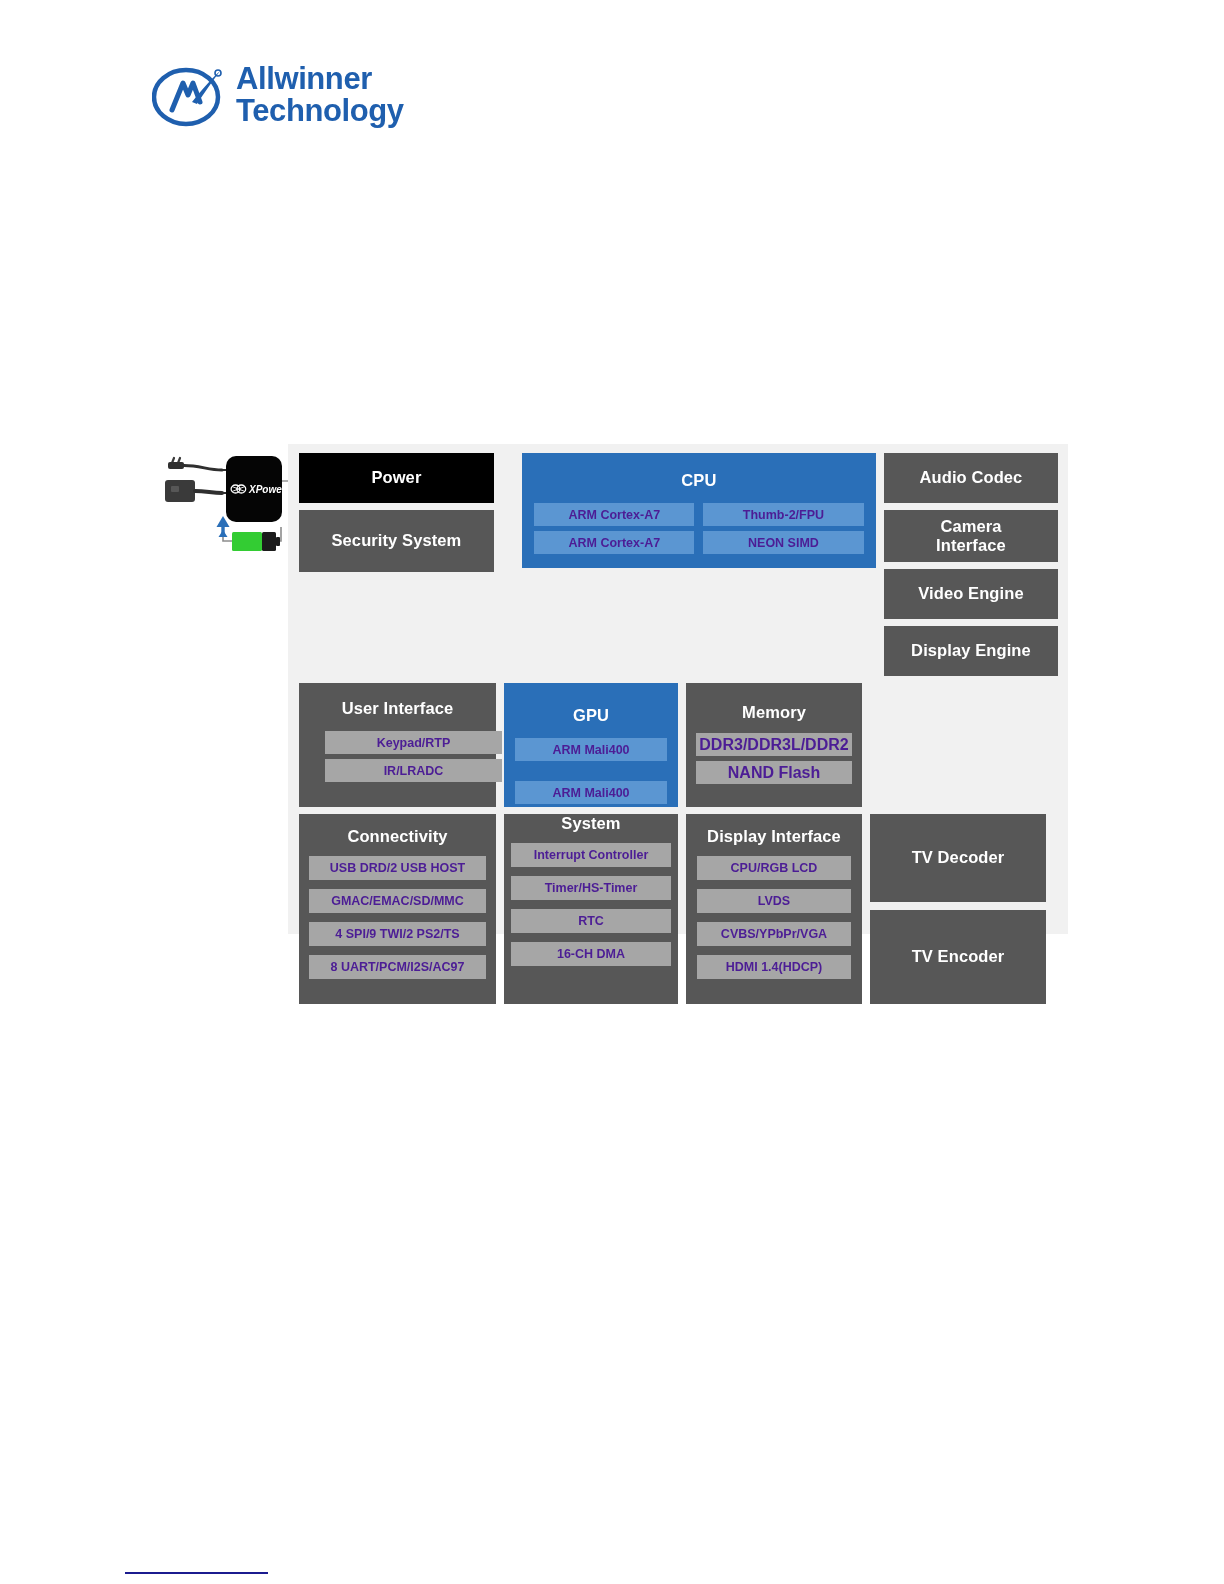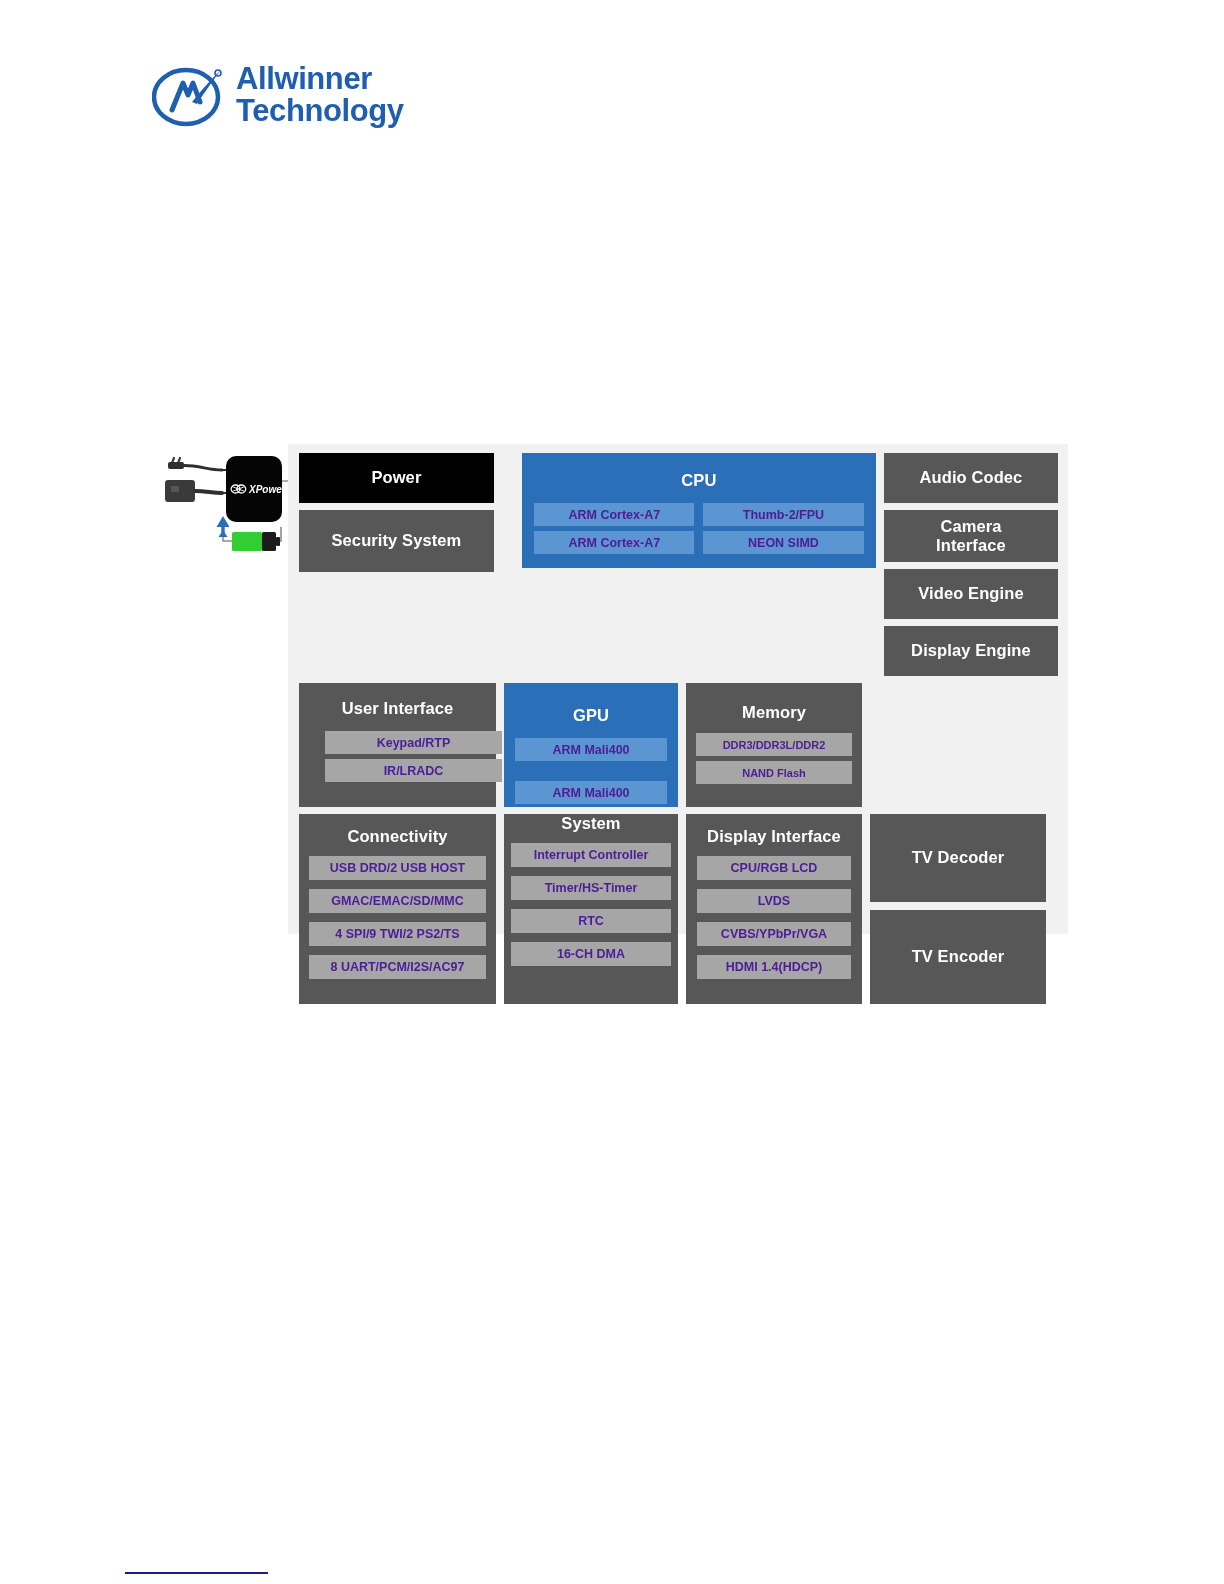--- a/index.html
+++ b/index.html
@@ -146,21 +146,21 @@
   #blk-ui  { width: 197px; height: 124px; justify-content: flex-start; padding-top: 16px; }
   #blk-ui .subs { width: 90%; margin-top: 13px; }
   #blk-ui .sub { width: 100%; margin-left: 32px; }
 
   #blk-gpu { width: 174px; height: 124px; justify-content: center; padding-top: 20px; }
   #blk-gpu .subs { width: 87%; margin-top: 13px; gap: 20px; }
   #blk-gpu .sub { width: 100%; }
 
   #blk-memory { width: 176px; height: 124px; justify-content: flex-start; padding-top: 20px; }
   #blk-memory .subs { width: 89%; margin-top: 11px; }
-  #blk-memory .sub { width: 100%; font-size: 11px; }
+  #blk-memory .sub { width: 100%; font-size: 16px; }
 
   
   #blk-conn { width: 197px; height: 190px; justify-content: flex-start; padding-top: 13px; }
   #blk-conn .subs { width: 90%; margin-top: 10px; gap: 9px; }
   #blk-conn .sub { width: 100%; height: 24px; }
 
   #blk-system { width: 174px; height: 190px; justify-content: flex-start; }
   #blk-system .subs { width: 92%; margin-top: 10px; gap: 9px; }
   #blk-system .sub { width: 100%; height: 24px; }
 

